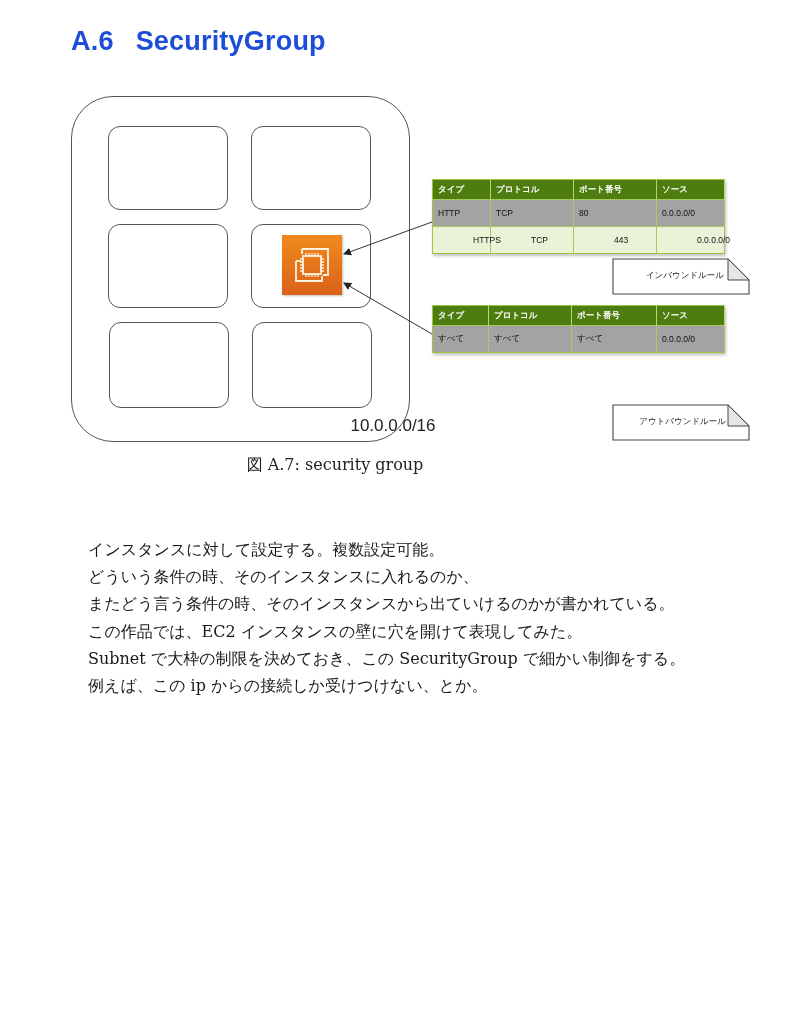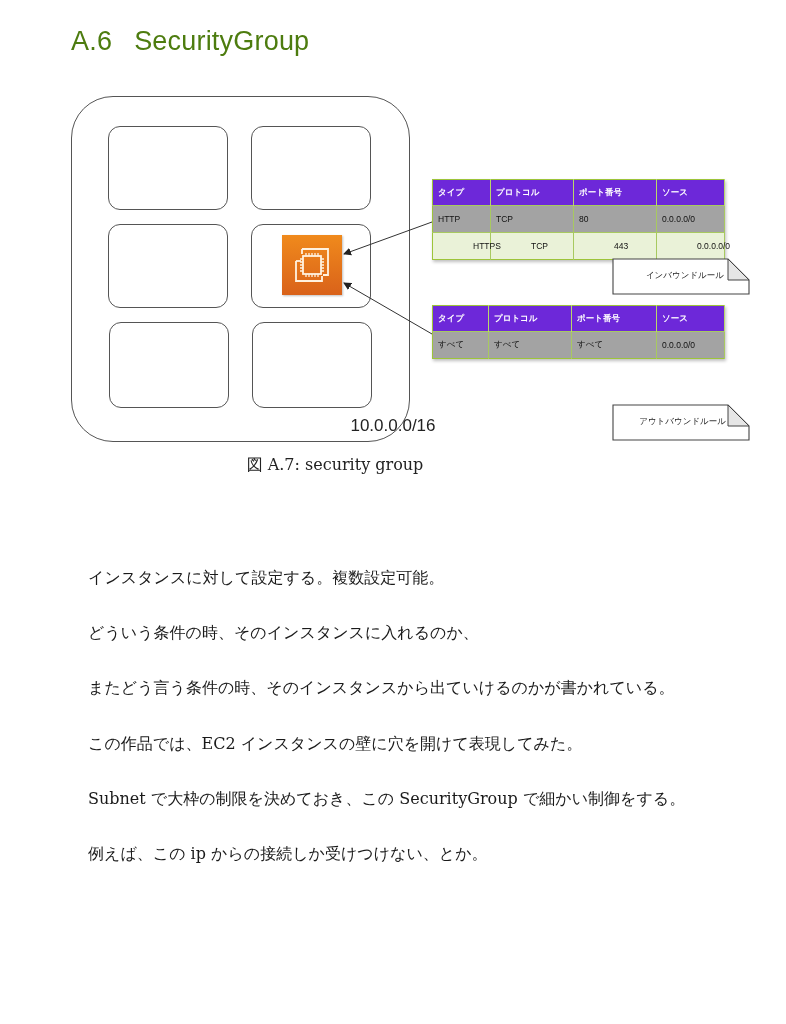--- a/index.html
+++ b/index.html
@@ -1,22 +1,22 @@
 <!DOCTYPE html>
 <html><head>
   <meta charset="utf-8">
   <style>
     * { box-sizing: border-box; margin: 0; padding: 0; }
     html, body { width: 786px; height: 1024px; background: #ffffff; overflow: hidden; }
     body { position: relative; font-family: "DejaVu Serif", serif; color: #1a1a1a; }
 
     .section-title {
       position: absolute; left: 71px; top: 26px;
-      font-family: "Liberation Sans", sans-serif; font-weight: normal;
-      font-size: 27px; letter-spacing: 0.2px; color: #4d7c0f;
+      font-family: "Liberation Sans", sans-serif; font-weight: bold;
+      font-size: 27px; letter-spacing: 0.2px; color: #1d4ed8;
     }
     .section-title .num { margin-right: 22px; }
 
     
     .vpc {
       position: absolute; left: 71px; top: 96px; width: 339px; height: 346px;
       border: 1.3px solid #555; border-radius: 42px; background: #fff;
     }
     .subnet {
       position: absolute; width: 120px; height: 84px;
@@ -36,22 +36,22 @@
 
     .arrows { position: absolute; left: 0; top: 0; width: 786px; height: 520px; pointer-events: none; }
 
     .rules-table {
       position: absolute; border-collapse: collapse;
       font-family: "Liberation Sans", sans-serif; font-size: 8.5px;
       box-shadow: 1px 2px 3px rgba(0,0,0,0.25);
       table-layout: fixed;
     }
     .rules-table th {
-      background: #6d28d9; color: #ffffff; font-weight: bold; text-align: left;
-      padding: 0 5px; height: 26px; border-right: 1px solid #b8d86a;
+      background: #4d7c0f; color: #ffffff; font-weight: bold; text-align: left;
+      padding: 0 5px; height: 20px; border-right: 1px solid #b8d86a;
     }
     .rules-table td {
       padding: 0 5px; height: 27px; text-align: left; color: #111;
       border-right: 1px solid #a8c960; border-top: 1px solid #a8c960;
       background: #a3a3a3;
     }
     .rules-table tr.alt td { background: #eaf2d8; padding-left: 40px; }
     .rules-table { border: 1px solid #9dc43a; }
 
     .note {
@@ -63,21 +63,21 @@
 
     .caption {
       position: absolute; top: 455px; left: 0; width: 670px; text-align: center;
       font-family: "DejaVu Serif", serif; font-size: 16px; color: #222;
     }
 
     .body-text {
       position: absolute; left: 88px; top: 536px; width: 660px;
       font-family: "DejaVu Serif", serif; font-size: 16px; line-height: 27.2px; color: #1a1a1a;
     }
-    .body-text p { white-space: nowrap; margin-top: 28px; }
+    .body-text p { white-space: nowrap; }
   </style>
 </head>
 <body>
 
 <h1 class="section-title">
   <span class="num">A.6</span><span>SecurityGroup</span>
 </h1>
 
 <div>
   <div class="vpc"></div>

